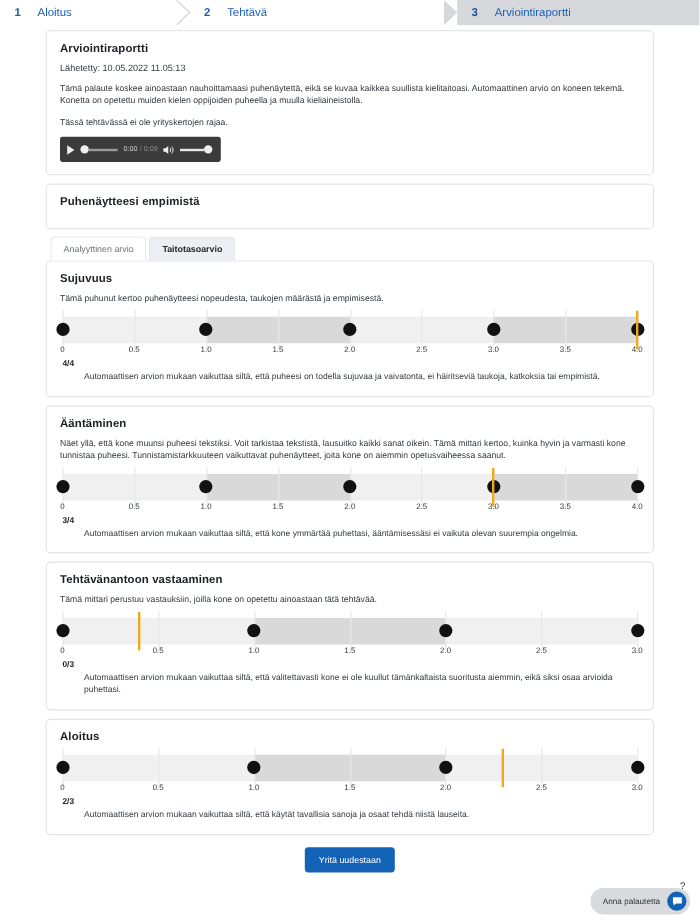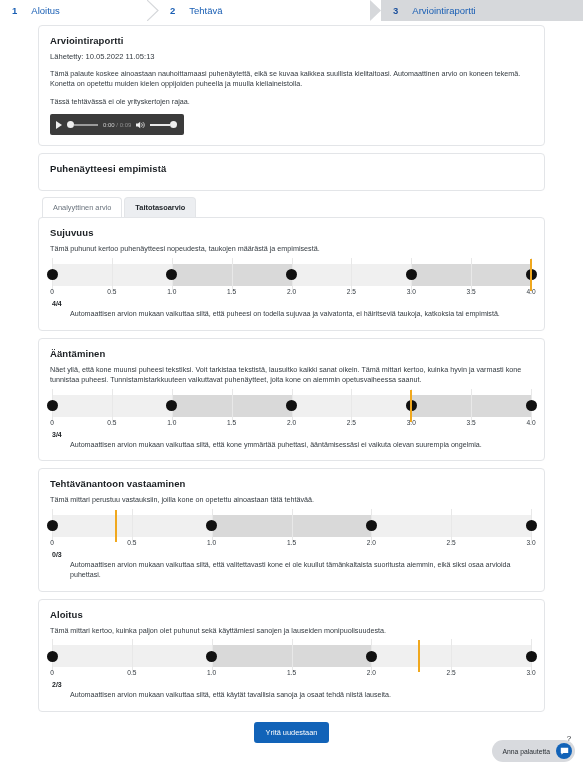--- a/index.html
+++ b/index.html
@@ -424,21 +424,20 @@
             <span class="tick" style="left: 66.6667%;">2.0</span>
             <span class="tick" style="left: 83.3333%;">2.5</span>
             <span class="tick" style="left: 100%;">3.0</span>
           </div>
         </div>
         <div class="score">0/3</div>
         <div class="verdict">Automaattisen arvion mukaan vaikuttaa siltä, että valitettavasti kone ei ole kuullut tämänkaltaista suoritusta aiemmin, eikä siksi osaa arvioida puhettasi.</div>
       </div>
       <div class="card">
         <h2 class="card-title">Aloitus</h2>
-        <p class="body">Tämä mittari kertoo, kuinka paljon olet puhunut sekä käyttämiesi sanojen ja lauseiden monipuolisuudesta.</p>
         <div class="scale-wrap">
           <div class="scale">
             <div class="band" style="left: 33.3333%; width: 33.3333%;"></div>
             <div class="gridline" style="left: 0%;"></div>
             <div class="gridline" style="left: 16.6667%;"></div>
             <div class="gridline" style="left: 33.3333%;"></div>
             <div class="gridline" style="left: 50%;"></div>
             <div class="gridline" style="left: 66.6667%;"></div>
             <div class="gridline" style="left: 83.3333%;"></div>
             <div class="gridline" style="left: 100%;"></div>

